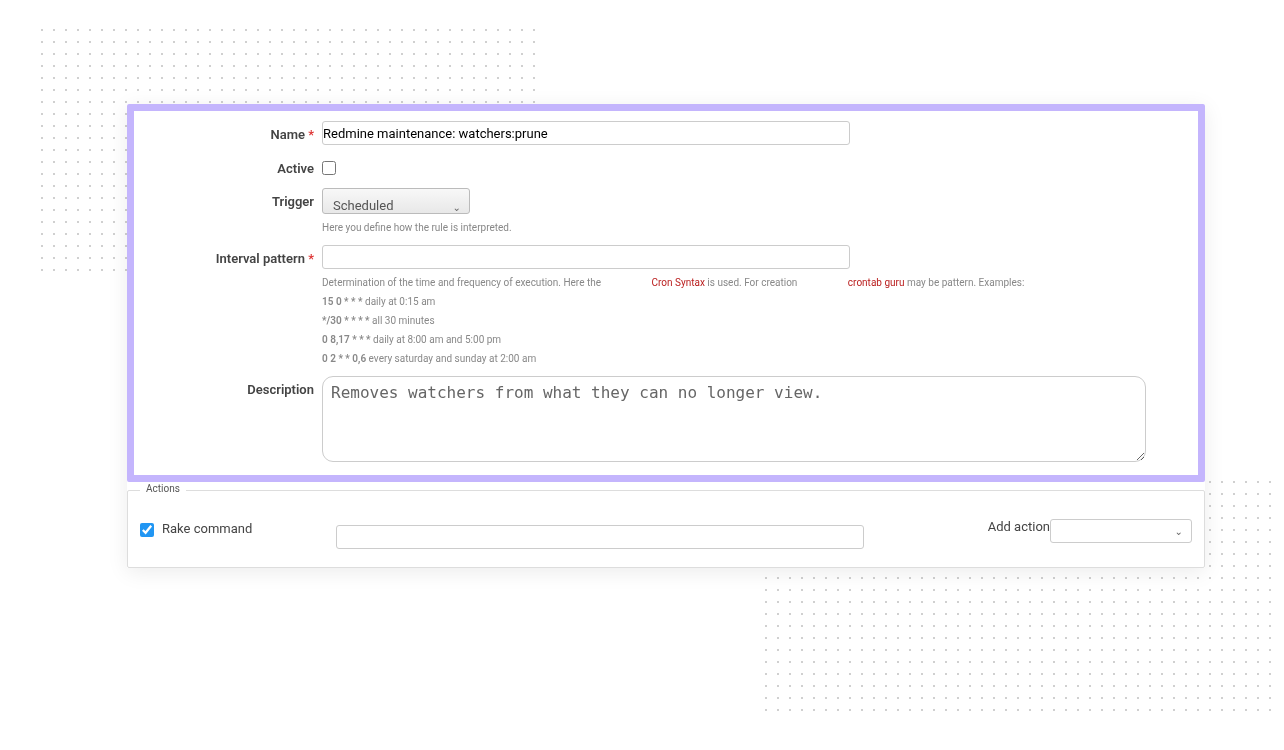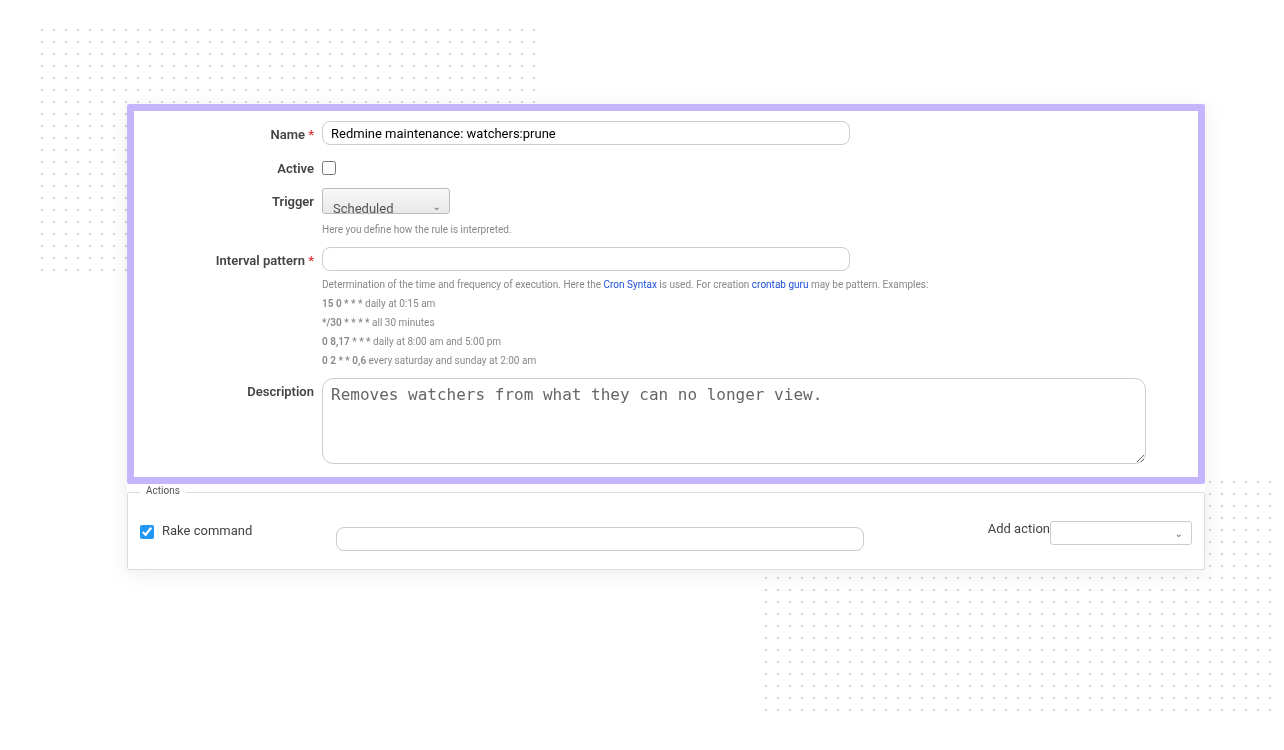--- a/index.html
+++ b/index.html
@@ -70,60 +70,60 @@
 .field-col {
   flex: 1;
 }
 
 .req { color: #d33; }
 
 input[type="text"] {
   width: 528px;
   height: 24px;
   border: 1px solid #ccc;
-  border-radius: 8px;
-  padding: 2px 8px;
+  border-radius: 3px;
+  padding: 2px 0;
   font-size: 13px;
   font-family: inherit;
 }
 
 input[type="checkbox"] {
   width: 14px;
   height: 14px;
   margin-top: 6px;
   accent-color: #2196f3;
 }
 
 .select {
   display: inline-flex;
-  align-items: flex-start;
+  align-items: flex-end;
   justify-content: space-between;
-  width: 128px;
+  width: 148px;
   height: 26px;
   background: linear-gradient(#f8f8f8, #e8e8e8);
   border: 1px solid #bbb;
   border-radius: 3px;
-  padding: 12px 8px 0 10px;
+  padding: 2px 8px 0 10px;
   color: #555;
   font-size: 13px;
   cursor: pointer;
 }
 .select .chev {
   font-size: 10px;
   color: #666;
 }
 
 .help {
   color: #888;
   font-size: 10px;
   margin-top: 6px;
   line-height: 1.5;
 }
 .help .mono { color: #888; font-weight: 600; }
-.help a { color: #1d4ed8; text-decoration: none; }
+.help a { color: #b91c1c; text-decoration: none; margin-left: 48px; }
 .help-line { margin-top: 4px; }
 
 textarea {
   width: 824px;
   height: 86px;
   border: 1px solid #ccc;
   border-radius: 11px;
   padding: 6px 8px;
   font-family: ui-monospace, SFMono-Regular, Menlo, Consolas, monospace;
   font-size: 16px;

